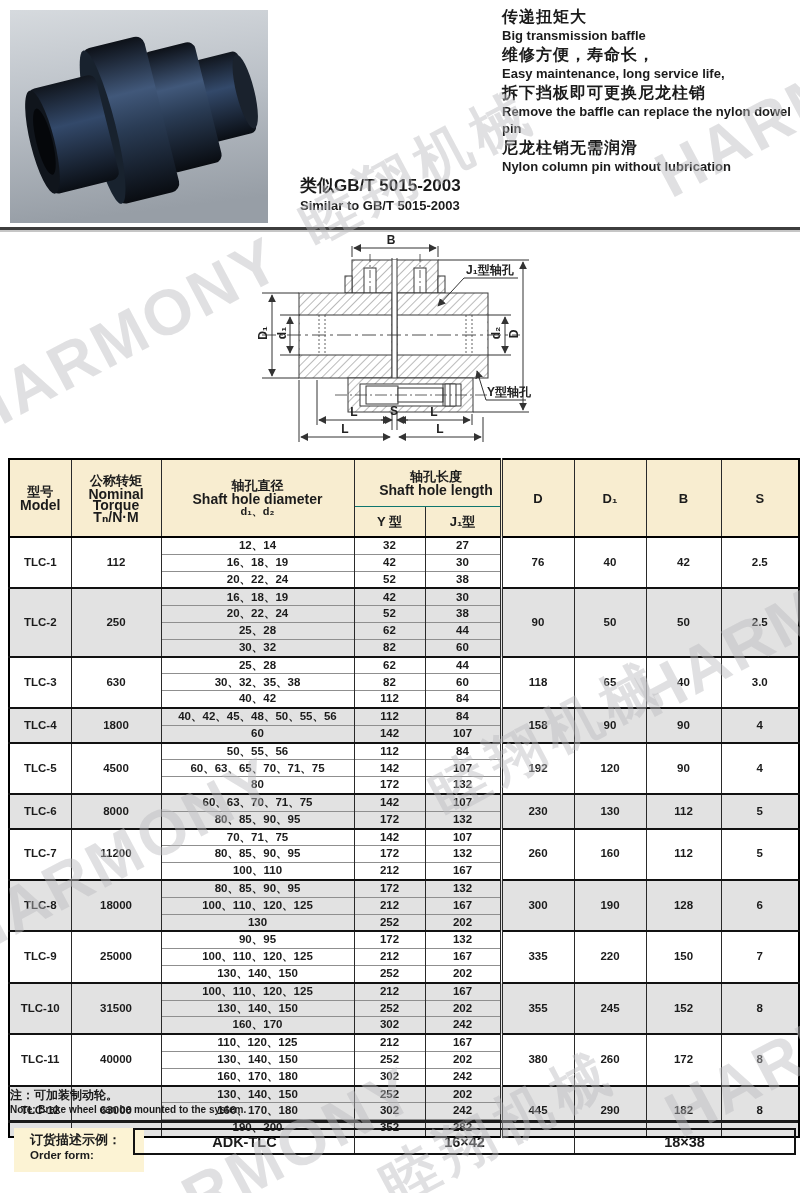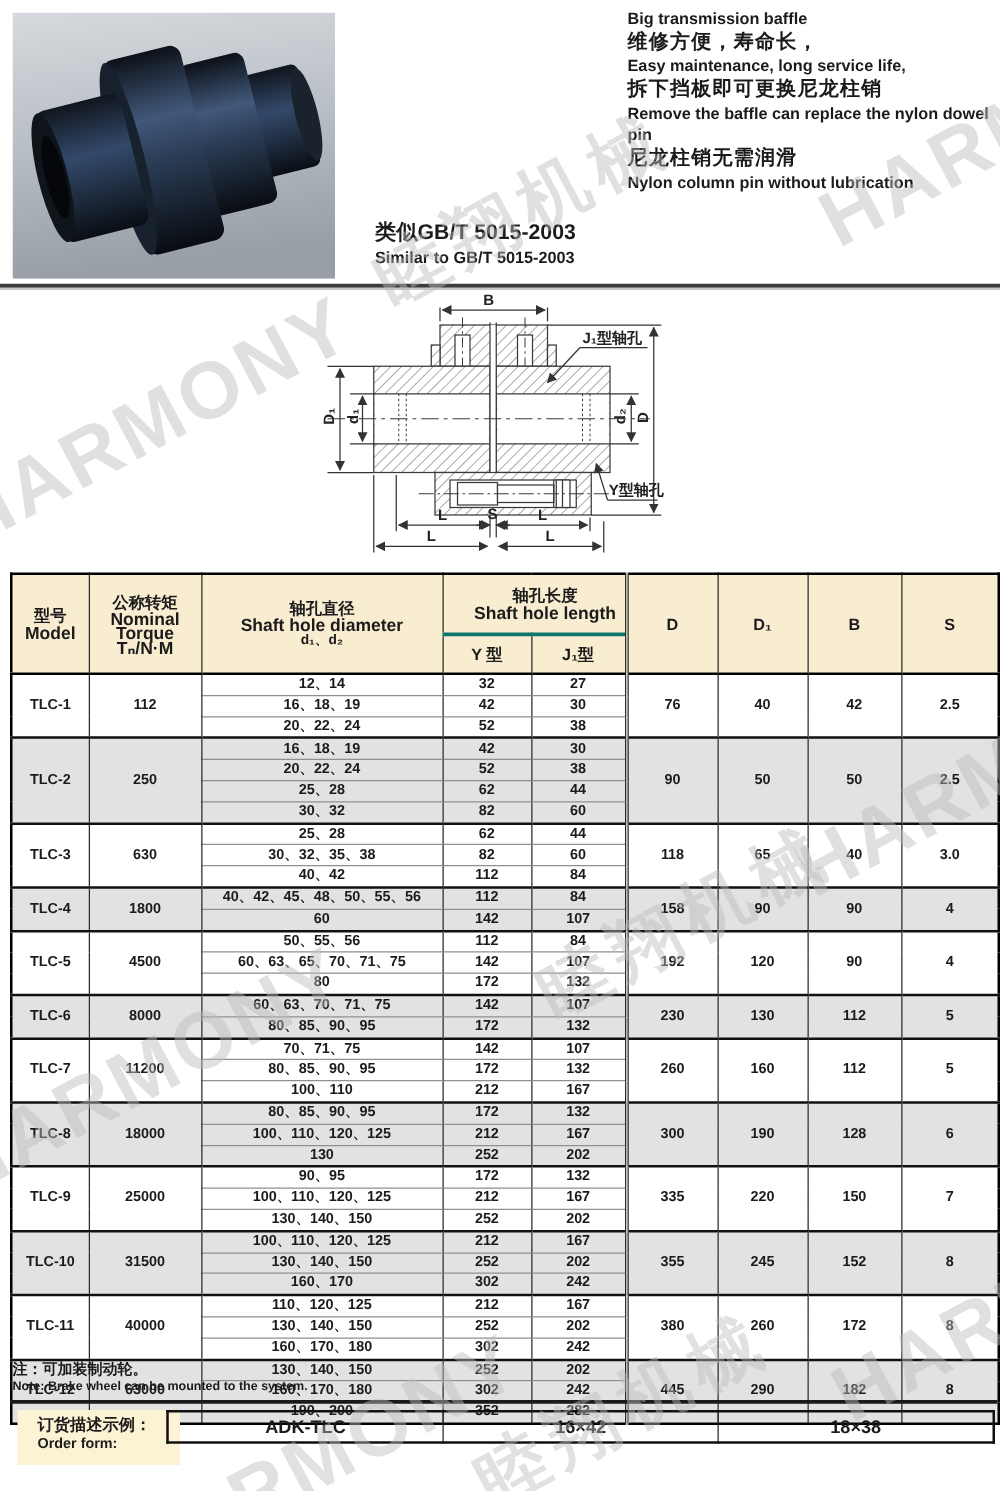--- a/index.html
+++ b/index.html
@@ -21,21 +21,21 @@
   .rule-top { position:absolute; left:0; top:227px; width:800px; height:3px;
               background:#3d3d3d; box-shadow:0 2px 0 #c6c6c6; }
   
   .diagram { position:absolute; left:0; top:232px; }
   
   .spec { position:absolute; left:8px; top:458px; }
   .spec table { border-collapse:collapse; table-layout:fixed; width:790px; border:2px solid #000; }
   .spec th { background:#f8edd0; border:1px solid #2a2a2a; font-weight:bold;
              vertical-align:middle; padding:1px 0; }
   .spec th.hb { border-bottom:2px solid #000; }
-  .spec th.len { height:44px; border-bottom:3px solid #0f766e;padding-left:18px; }
+  .spec th.len { height:44px; border-bottom:1px solid #0f766e;padding-left:18px; }
   .spec tr.h2 th { height:27px;margin-left:28px; }
   .hz { font-size:13px; line-height:16px; }
   .he { font-size:14px; line-height:11.5px; }
   .hs { font-size:11px; line-height:13px; }
   .hbig { font-size:13px; }
   .spec tbody td { border-left:1px solid #2a2a2a; border-right:1px solid #2a2a2a;
                    text-align:center; font-weight:bold; font-size:11.5px;
                    height:15.8px; padding:0; line-height:1; vertical-align:middle; }
   .spec tbody tr.gs td { border-top:2px solid #111; }
   .spec tbody td.rt { border-top:1px solid #8f8f8f; }
@@ -96,20 +96,21 @@
         <rect x="88" y="28" width="64" height="160" rx="9" fill="url(#mg)"></rect>
         <ellipse cx="91" cy="108" rx="13" ry="79" fill="#18222e"></ellipse>
         <rect x="26" y="54" width="70" height="108" rx="8" fill="url(#mg2)"></rect>
         <ellipse cx="29" cy="108" rx="12" ry="53" fill="#10151c"></ellipse>
         <ellipse cx="31" cy="108" rx="8" ry="34" fill="#05070a"></ellipse>
       </g>
     </svg>
   </div>
 
   <div class="features">
+    <div class="feat-zh">传递扭矩大</div>
     <div class="feat-en">Big transmission baffle</div>
     <div class="feat-zh">维修方便，寿命长，</div>
     <div class="feat-en">Easy maintenance, long service life,</div>
     <div class="feat-zh">拆下挡板即可更换尼龙柱销</div>
     <div class="feat-en">Remove the baffle can replace the nylon dowel pin</div>
     <div class="feat-zh">尼龙柱销无需润滑</div>
     <div class="feat-en">Nylon column pin without lubrication</div>
   </div>
 
   <div class="similar">

